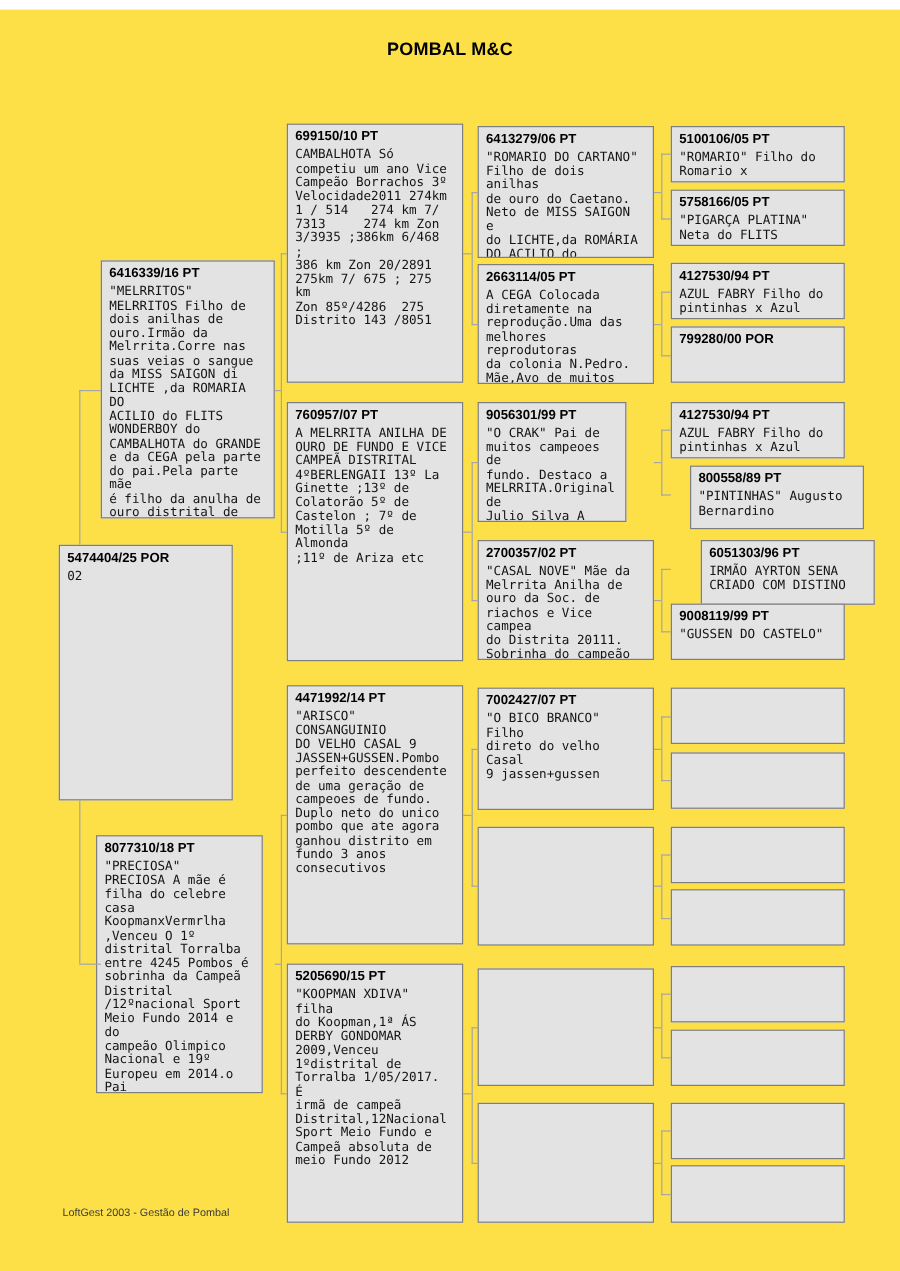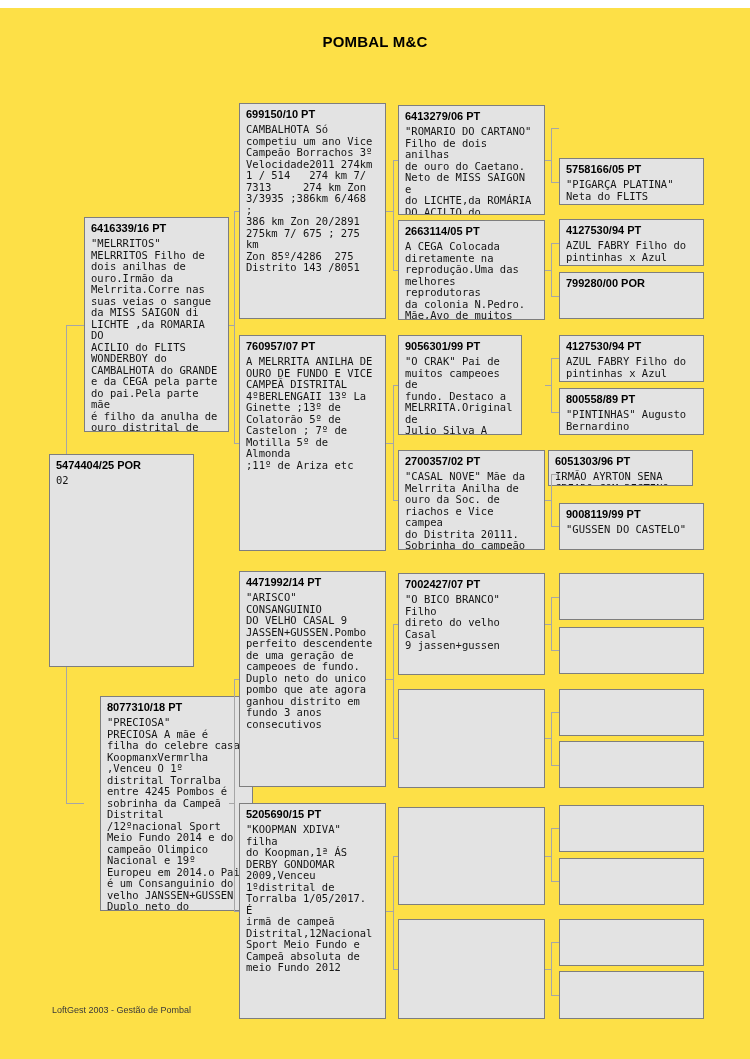--- a/index.html
+++ b/index.html
@@ -42,21 +42,21 @@
 LICHTE ,da ROMARIA DO
 ACILIO do FLITS
 WONDERBOY do
 CAMBALHOTA do GRANDE
 e da CEGA pela parte
 do pai.Pela parte mãe
 é filho da anulha de
 ouro distrital de
 Fundo CASAL 9</div>
   </div>
-  <div class="box" style="left:100px;top:688px;width:153px;height:215px">
+  <div class="box" style="left:80px;top:688px;width:139px;height:215px">
     <div class="ring">8077310/18 PT</div>
     <div class="note">"PRECIOSA"
 PRECIOSA A mãe é
 filha do celebre casa
 KoopmanxVermrlha
 ,Venceu O 1º
 distrital Torralba
 entre 4245 Pombos é
 sobrinha da Campeã
 Distrital
@@ -177,44 +177,49 @@
   </div>
   <div class="box" style="left:398px;top:799px;width:147px;height:98px">
     <div class="ring"></div>
     <div class="note"></div>
   </div>
   <div class="box" style="left:398px;top:911px;width:147px;height:100px">
     <div class="ring"></div>
     <div class="note"></div>
   </div>
 
+  <div class="box" style="left:559px;top:97px;width:145px;height:47px">
+    <div class="ring">5100106/05 PT</div>
+    <div class="note">"ROMARIO" Filho do
+Romario x</div>
+  </div>
   <div class="box" style="left:559px;top:150px;width:145px;height:47px">
     <div class="ring">5758166/05 PT</div>
     <div class="note">"PIGARÇA PLATINA"
 Neta do FLITS</div>
   </div>
   <div class="box" style="left:559px;top:211px;width:145px;height:47px">
     <div class="ring">4127530/94 PT</div>
     <div class="note">AZUL FABRY Filho do
 pintinhas x Azul</div>
   </div>
   <div class="box" style="left:559px;top:264px;width:145px;height:47px">
     <div class="ring">799280/00 POR</div>
   </div>
   <div class="box" style="left:559px;top:327px;width:145px;height:47px">
     <div class="ring">4127530/94 PT</div>
     <div class="note">AZUL FABRY Filho do
 pintinhas x Azul</div>
   </div>
-  <div class="box" style="left:559px;top:380px;width:145px;height:47px">
+  <div class="box" style="left:575px;top:380px;width:145px;height:53px">
     <div class="ring">800558/89 PT</div>
     <div class="note">"PINTINHAS" Augusto
 Bernardino</div>
   </div>
-  <div class="box" style="left:548px;top:442px;width:145px;height:36px">
+  <div class="box" style="left:584px;top:442px;width:145px;height:54px">
     <div class="ring">6051303/96 PT</div>
     <div class="note">IRMÃO AYRTON SENA
 CRIADO COM DISTINO</div>
   </div>
   <div class="box" style="left:559px;top:495px;width:145px;height:47px">
     <div class="ring">9008119/99 PT</div>
     <div class="note">"GUSSEN DO CASTELO"</div>
   </div>
   <div class="box" style="left:559px;top:565px;width:145px;height:47px"></div>
   <div class="box" style="left:559px;top:619px;width:145px;height:47px"></div>

